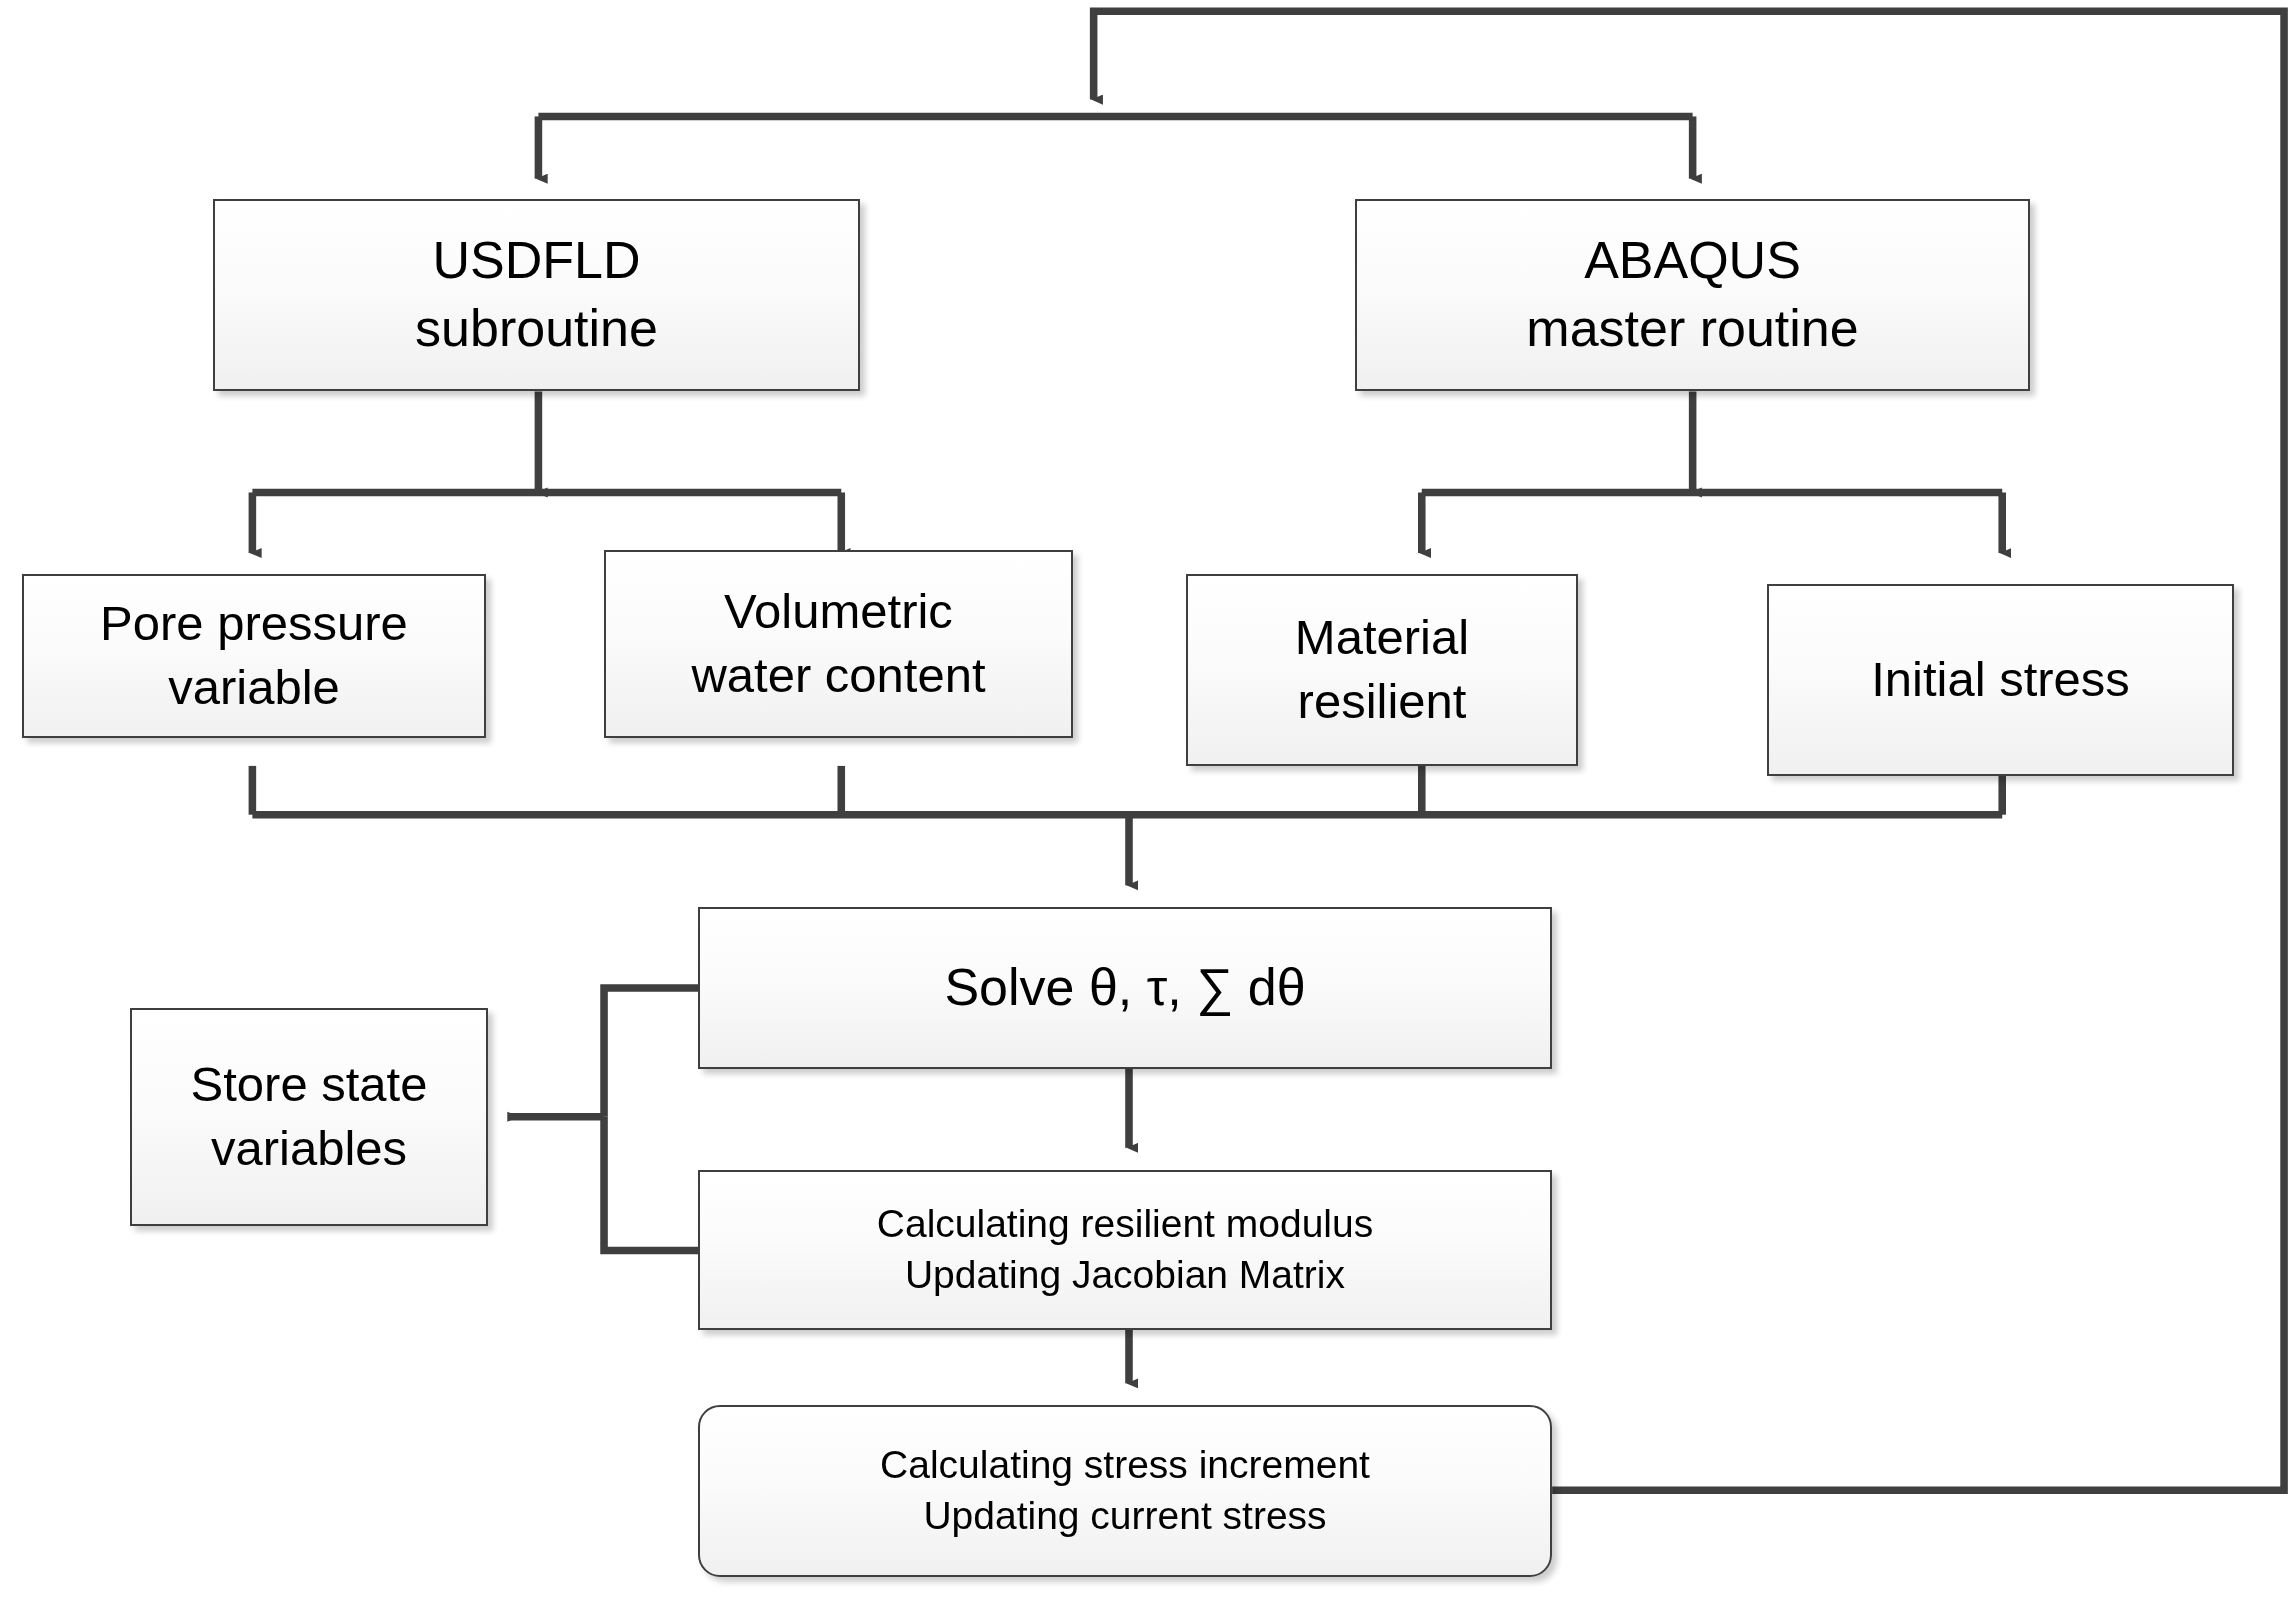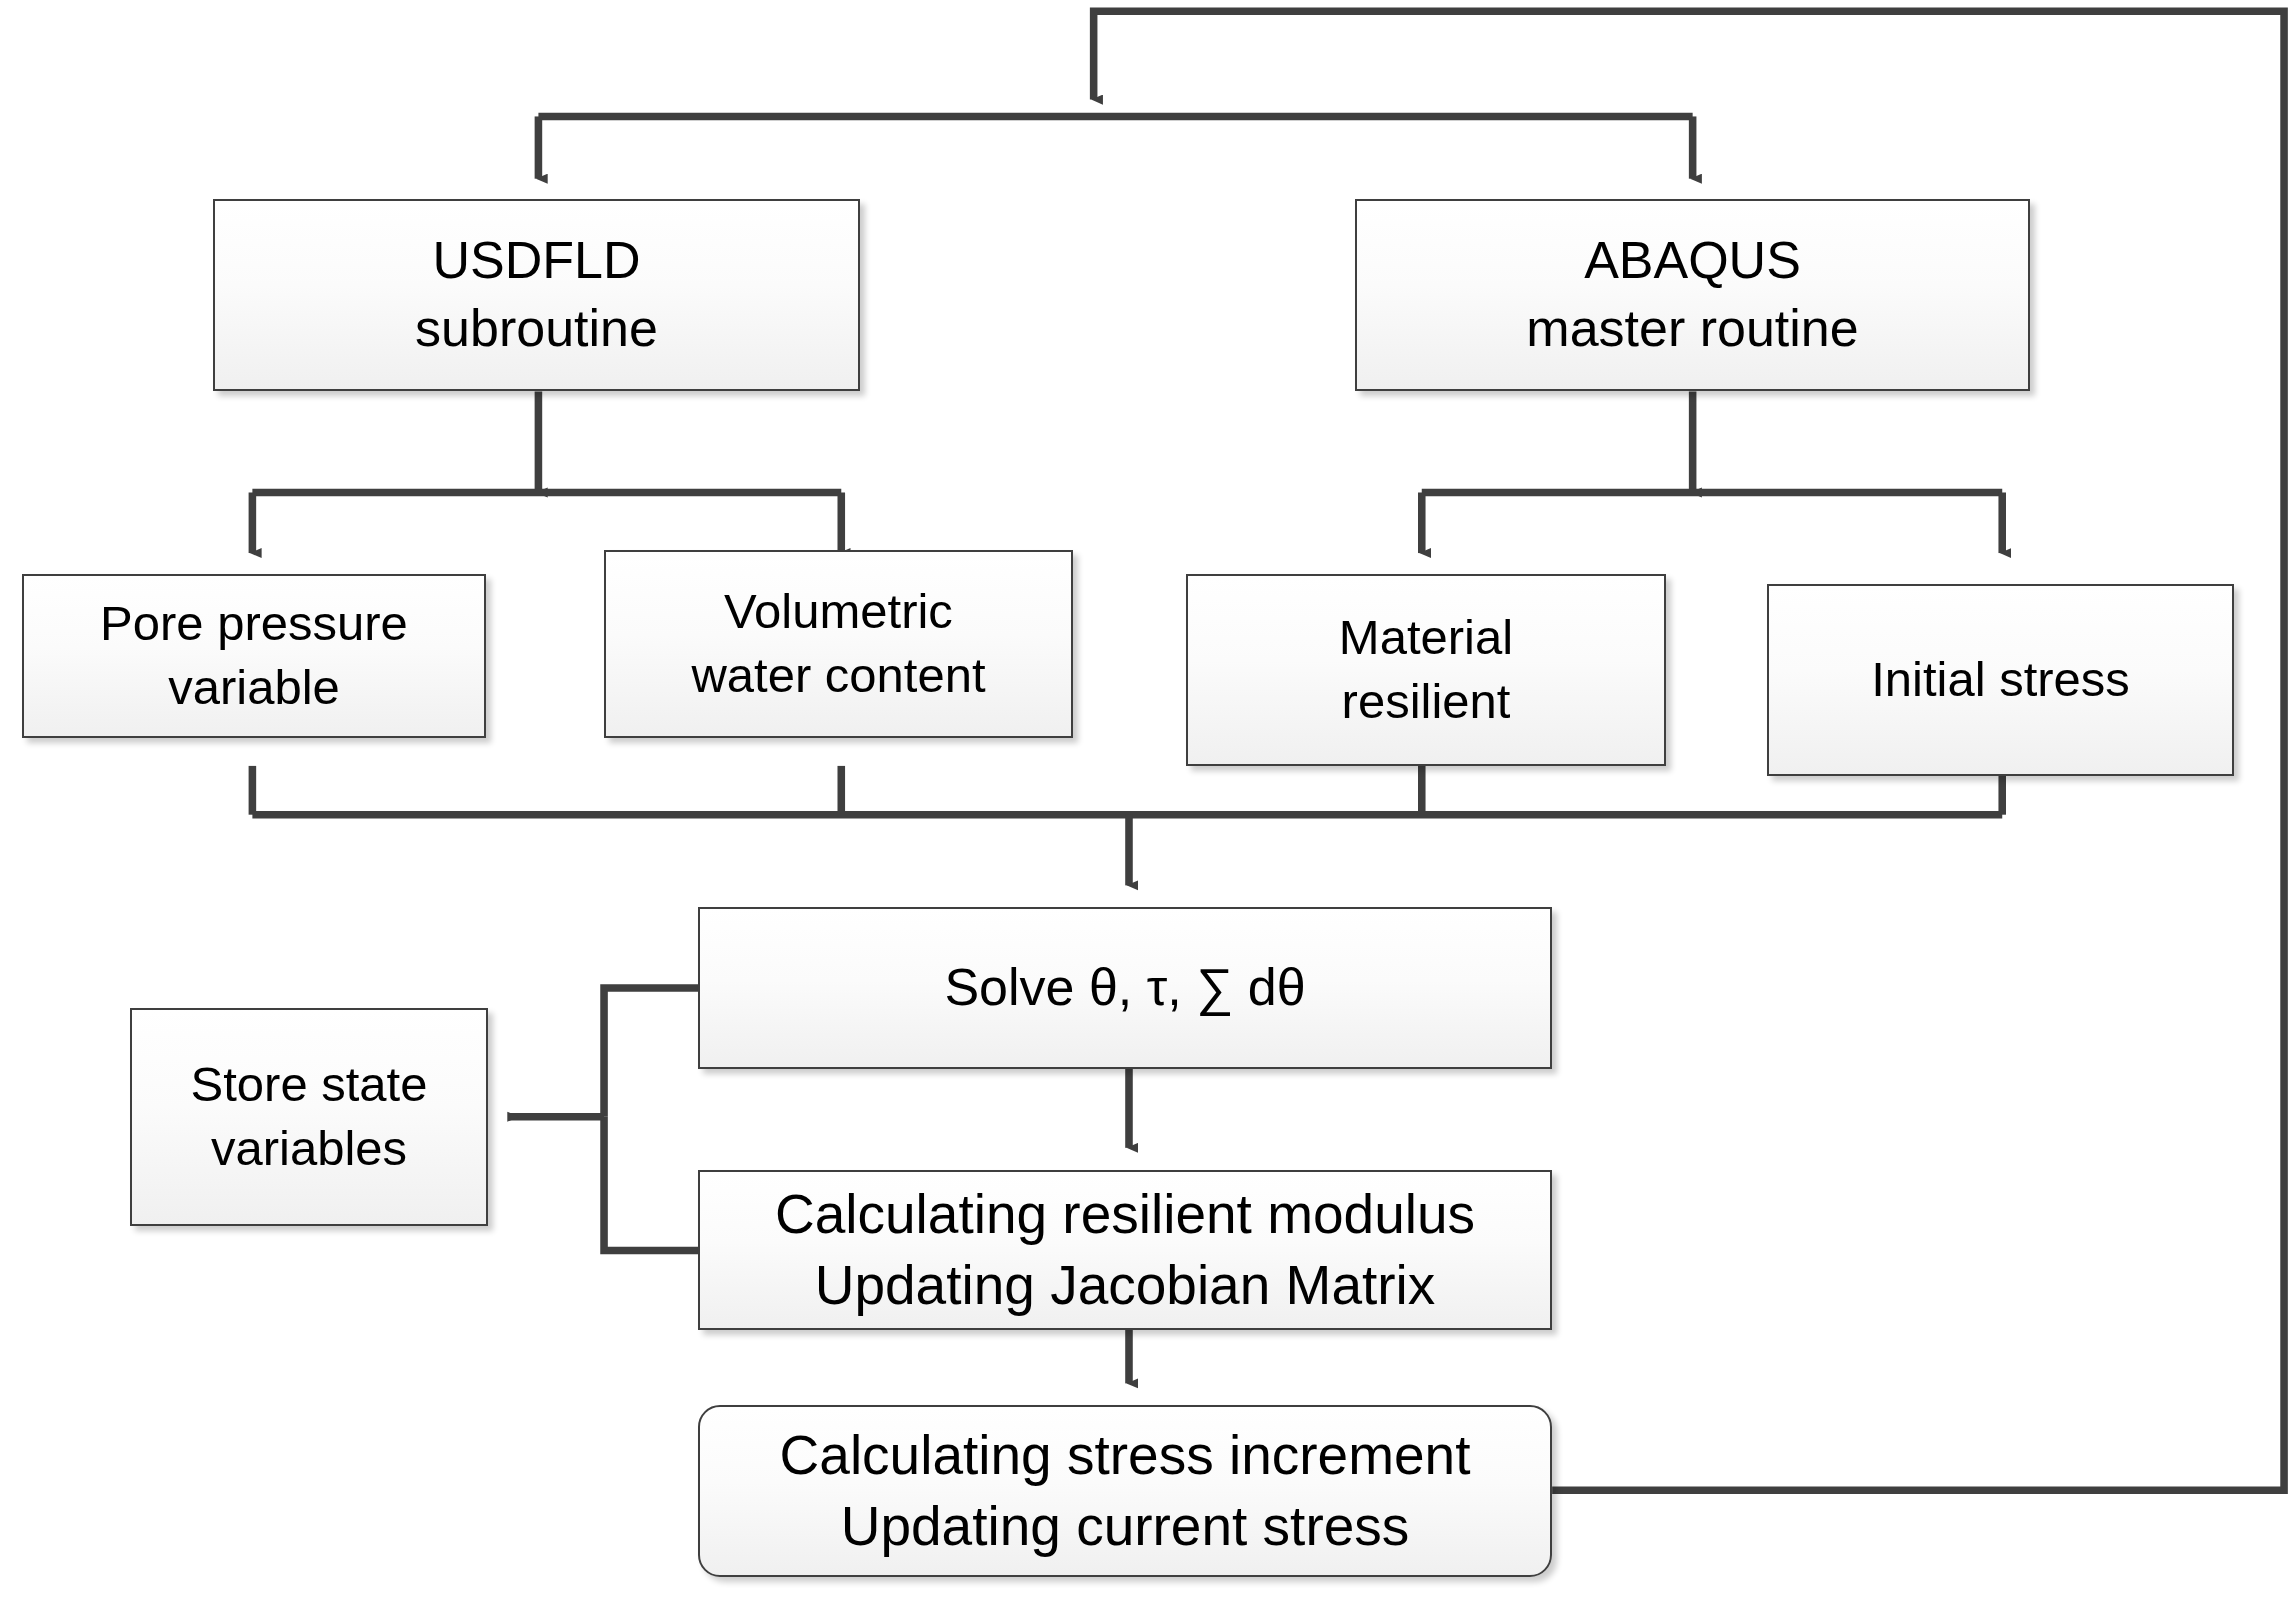--- a/index.html
+++ b/index.html
@@ -22,21 +22,21 @@
     align-items:center;
     justify-content:center;
     color:#000000;
     text-align:center;
     line-height:1.30;
     z-index:3;
   }
   .node .ln{display:block;white-space:nowrap;}
   .f62{font-size:52px;}
   .f58{font-size:49px;}
-  .f56{font-size:55px;}
+  .f56{font-size:39px;}
 </style>
 </head>
 <body>
 
 <div id="stage">
 
   <svg class="wires" viewBox="0 0 2728 1907" xmlns="http://www.w3.org/2000/svg">
     <defs>
       <marker id="ah-down" markerWidth="40" markerHeight="40" refX="6" refY="11" orient="auto" markerUnits="userSpaceOnUse">
         <path d="M0,0 L12,0 L6,14 Z" fill="#3f3f3f"></path>
@@ -94,21 +94,21 @@
   <div class="node" style="left:22px;top:574px;width:464px;height:164px;">
     <span class="ln f58">Pore pressure</span>
     <span class="ln f58">variable</span>
   </div>
 
   <div class="node" style="left:604px;top:550px;width:469px;height:188px;">
     <span class="ln f58">Volumetric</span>
     <span class="ln f58">water content</span>
   </div>
 
-  <div class="node" style="left:1186px;top:574px;width:480px;height:192px;">
+  <div class="node" style="left:1186px;top:574px;width:392px;height:192px;">
     <span class="ln f58">Material</span>
     <span class="ln f58">resilient</span>
   </div>
 
   <div class="node" style="left:1767px;top:574px;width:467px;height:192px;margin-top:10px;">
     <span class="ln f58">Initial stress</span>
   </div>
 
   <div class="node" style="left:698px;top:907px;width:854px;height:162px;">
     <span class="ln f62">Solve θ, τ,  ∑ dθ</span>

